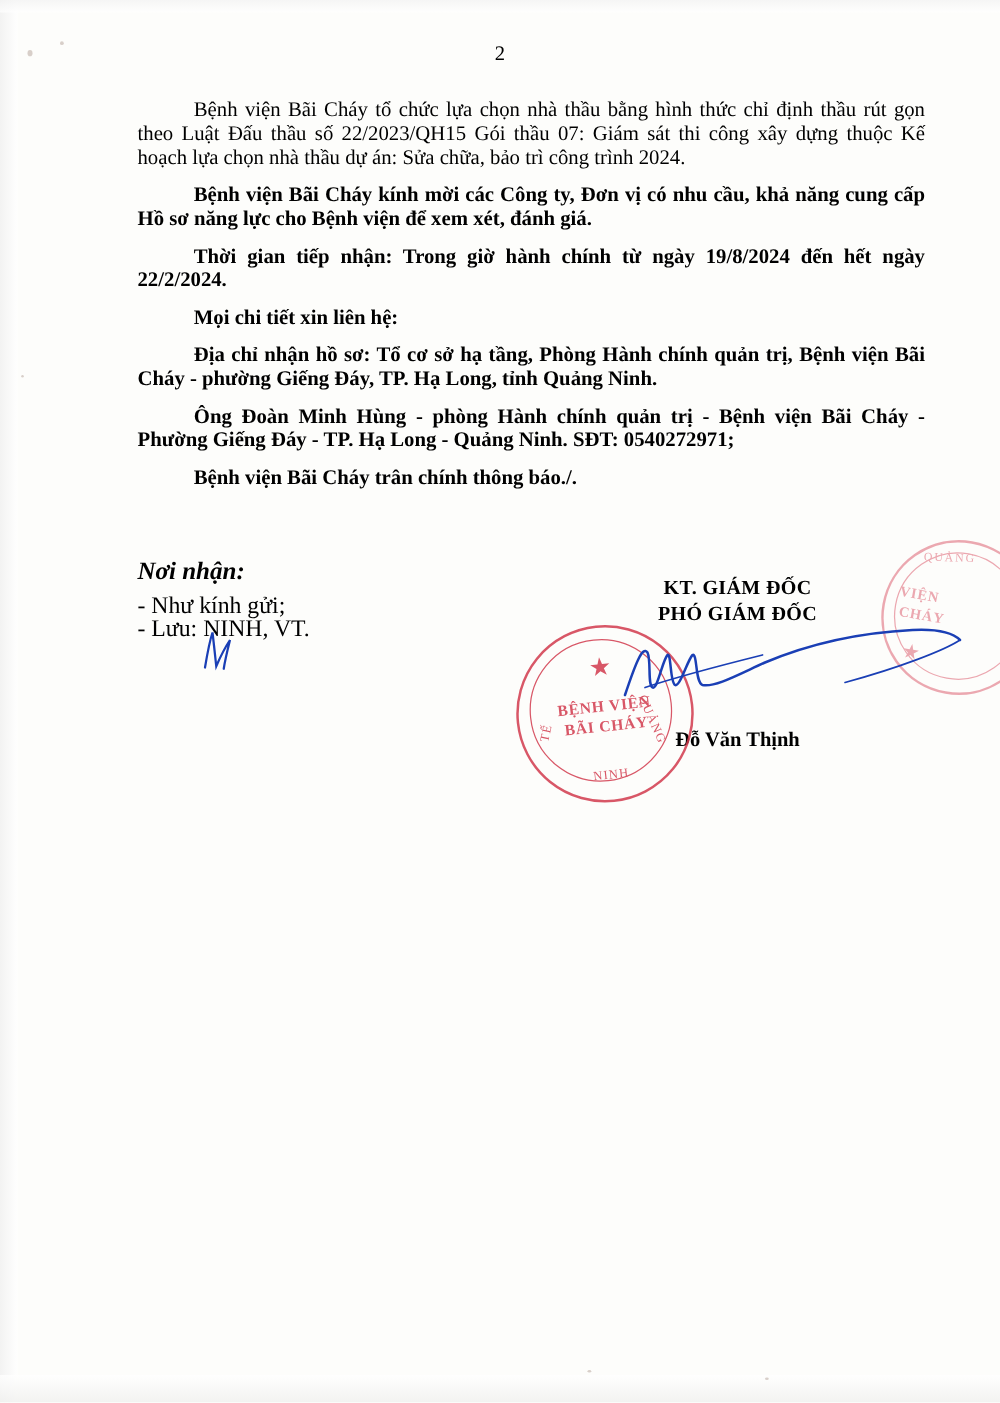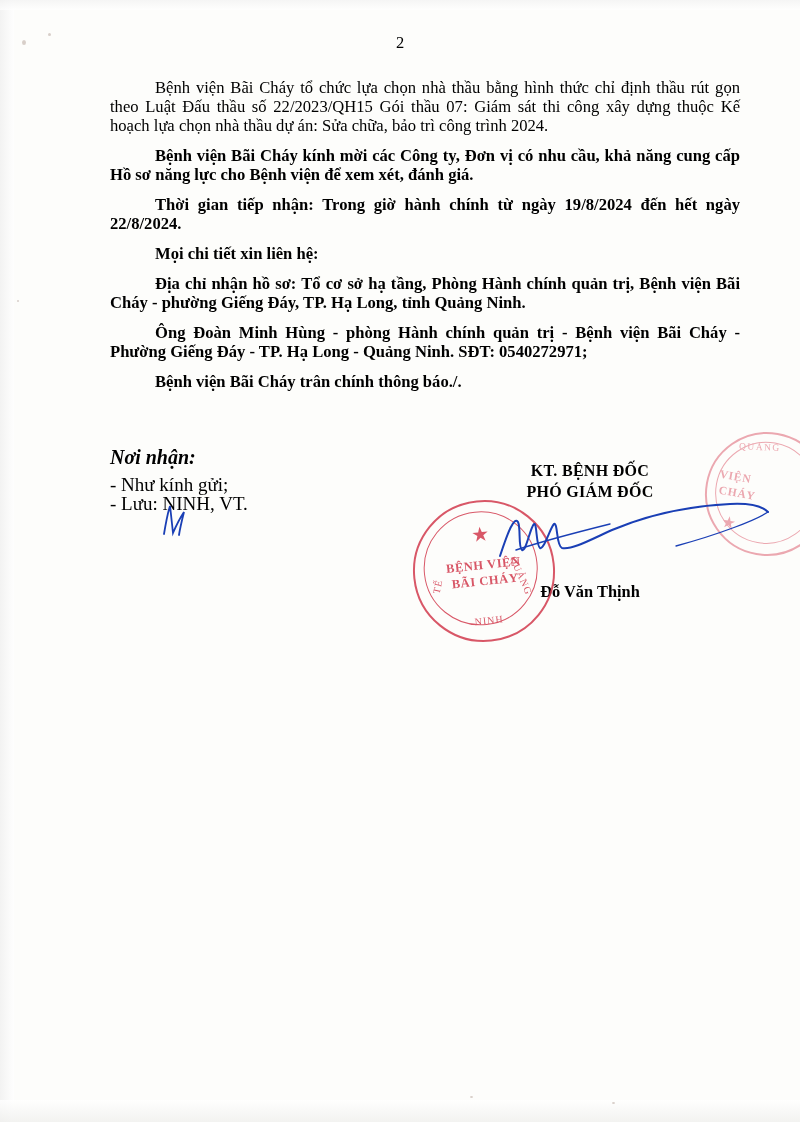--- a/index.html
+++ b/index.html
@@ -265,36 +265,36 @@
   <div class="speck" style="left:48px; top:33px; width:3px; height:3px;"></div>
   <div class="speck" style="left:17px; top:300px; width:2px; height:2px;"></div>
   <div class="speck" style="left:470px; top:1096px; width:3px; height:2px;"></div>
   <div class="speck" style="left:612px; top:1102px; width:3px; height:2px;"></div>
 
   <div class="page-number">2</div>
 
   <div class="content">
     <p class="para">Bệnh viện Bãi Cháy tổ chức lựa chọn nhà thầu bằng hình thức chỉ định thầu rút gọn theo Luật Đấu thầu số 22/2023/QH15 Gói thầu 07: Giám sát thi công xây dựng thuộc Kế hoạch lựa chọn nhà thầu dự án: Sửa chữa, bảo trì công trình 2024.</p>
     <p class="para gap">Bệnh viện Bãi Cháy kính mời các Công ty, Đơn vị có nhu cầu, khả năng cung cấp Hồ sơ năng lực cho Bệnh viện để xem xét, đánh giá.</p>
-    <p class="para gap">Thời gian tiếp nhận: Trong giờ hành chính từ ngày 19/8/2024 đến hết ngày 22/8/2024.</p>
+    <p class="para gap">Thời gian tiếp nhận: Trong giờ hành chính từ ngày 19/8/2024 đến hết ngày 22/2/2024.</p>
     <p class="para gap">Mọi chi tiết xin liên hệ:</p>
     <p class="para gap">Địa chỉ nhận hồ sơ: Tổ cơ sở hạ tầng, Phòng Hành chính quản trị, Bệnh viện Bãi Cháy - phường Giếng Đáy, TP. Hạ Long, tỉnh Quảng Ninh.</p>
     <p class="para gap">Ông Đoàn Minh Hùng - phòng Hành chính quản trị - Bệnh viện Bãi Cháy - Phường Giếng Đáy - TP. Hạ Long - Quảng Ninh. SĐT: 0540272971;</p>
     <p class="para gap">Bệnh viện Bãi Cháy trân chính thông báo./.</p>
   </div>
 
   <div class="sign-area">
     <div class="recipients">
       <div class="title">Nơi nhận:</div>
       <div class="line">- Như kính gửi;</div>
       <div class="line">- Lưu: NINH, VT.</div>
     </div>
 
     <div class="signer">
-      <div class="role1">KT. BỆNH ĐỐC</div>
+      <div class="role1">KT. GIÁM ĐỐC</div>
       <div class="role2">PHÓ GIÁM ĐỐC</div>
       <div class="name">Đỗ Văn Thịnh</div>
     </div>
   </div>
 
   <svg class="ink-small" viewBox="0 0 40 40">
     <path d="M6 34 C8 22, 10 12, 12 6 C13 14, 14 24, 15 33 C18 26, 22 18, 26 12 C24 20, 22 28, 21 35" fill="none" stroke="#1a3fb5" stroke-width="1.8" stroke-linecap="round"></path>
   </svg>
 
   <div class="stamp">

